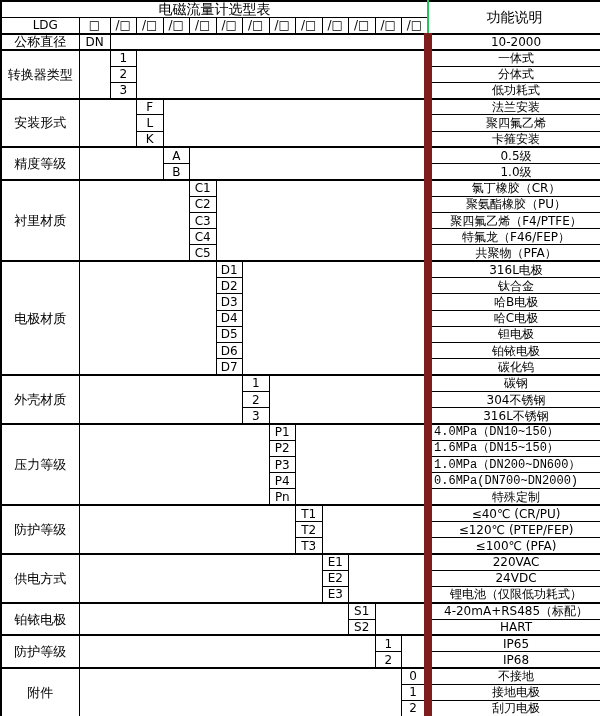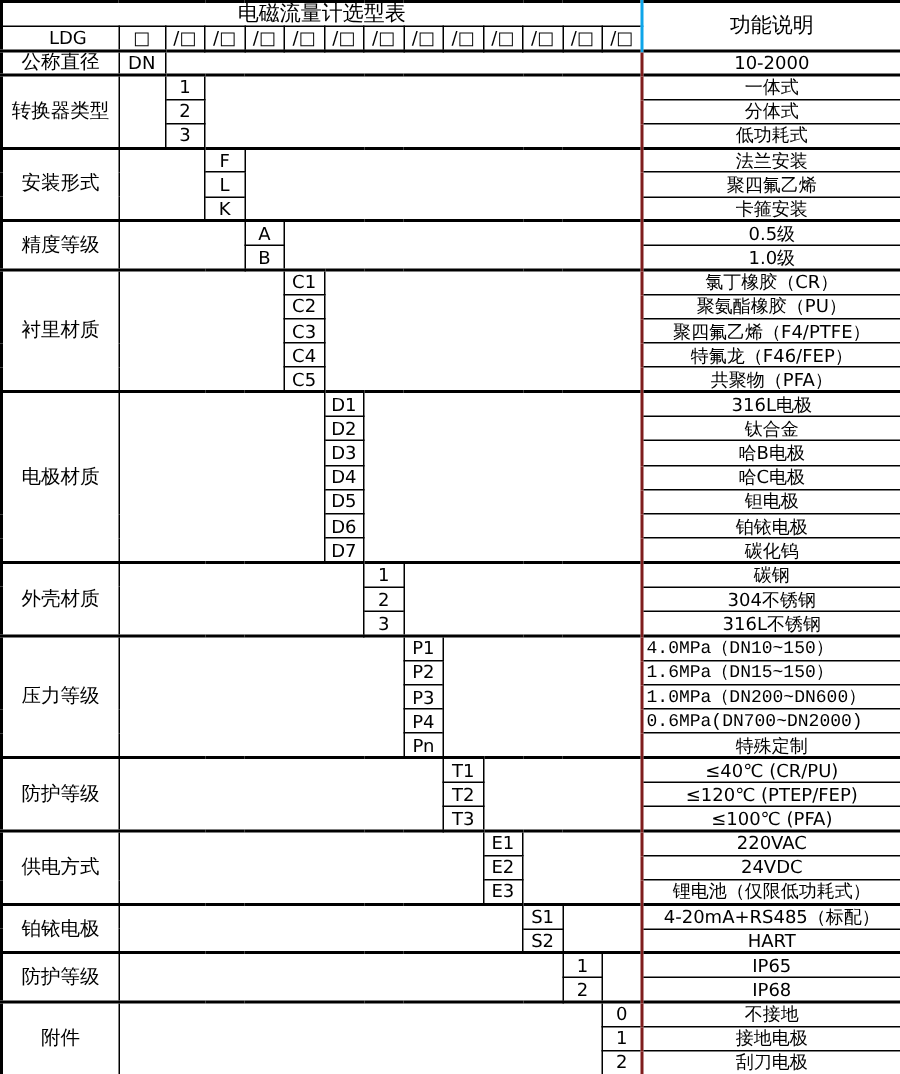--- a/index.html
+++ b/index.html
@@ -14,25 +14,25 @@
     border:2px solid #000; background:#fff;
   }
   tr { height:16.27px; }
   td {
     border:1px solid #000;
     font-size:12px; line-height:1;
     text-align:center; vertical-align:middle;
     white-space:nowrap; overflow:hidden; padding:0;
   }
   td.title   { font-size:14px;margin-left:12px; }
-  td.fnhead  { font-size:14px; border-left:2px solid #0ea5e9; }
+  td.fnhead  { font-size:14px; border-left:2px solid #22c55e; }
   td.ldg     { text-align:center; padding-left:10px; }
   td.label   { font-size:13px; }
   td.code    { font-size:12px; }
-  td.fn      { border-left:2px solid #7f1d1d; }
+  td.fn      { border-left:8px solid #7f1d1d; }
   td.fn.left { text-align:left; padding-left:2px;font-family:Liberation Mono, monospace; }
   tr.gtop > td { border-top:2px solid #000; }
 </style>
 </head>
 <body>
 
 <table class="sel">
   <colgroup>
     <col style="width:78px">
     <col style="width:31px">

